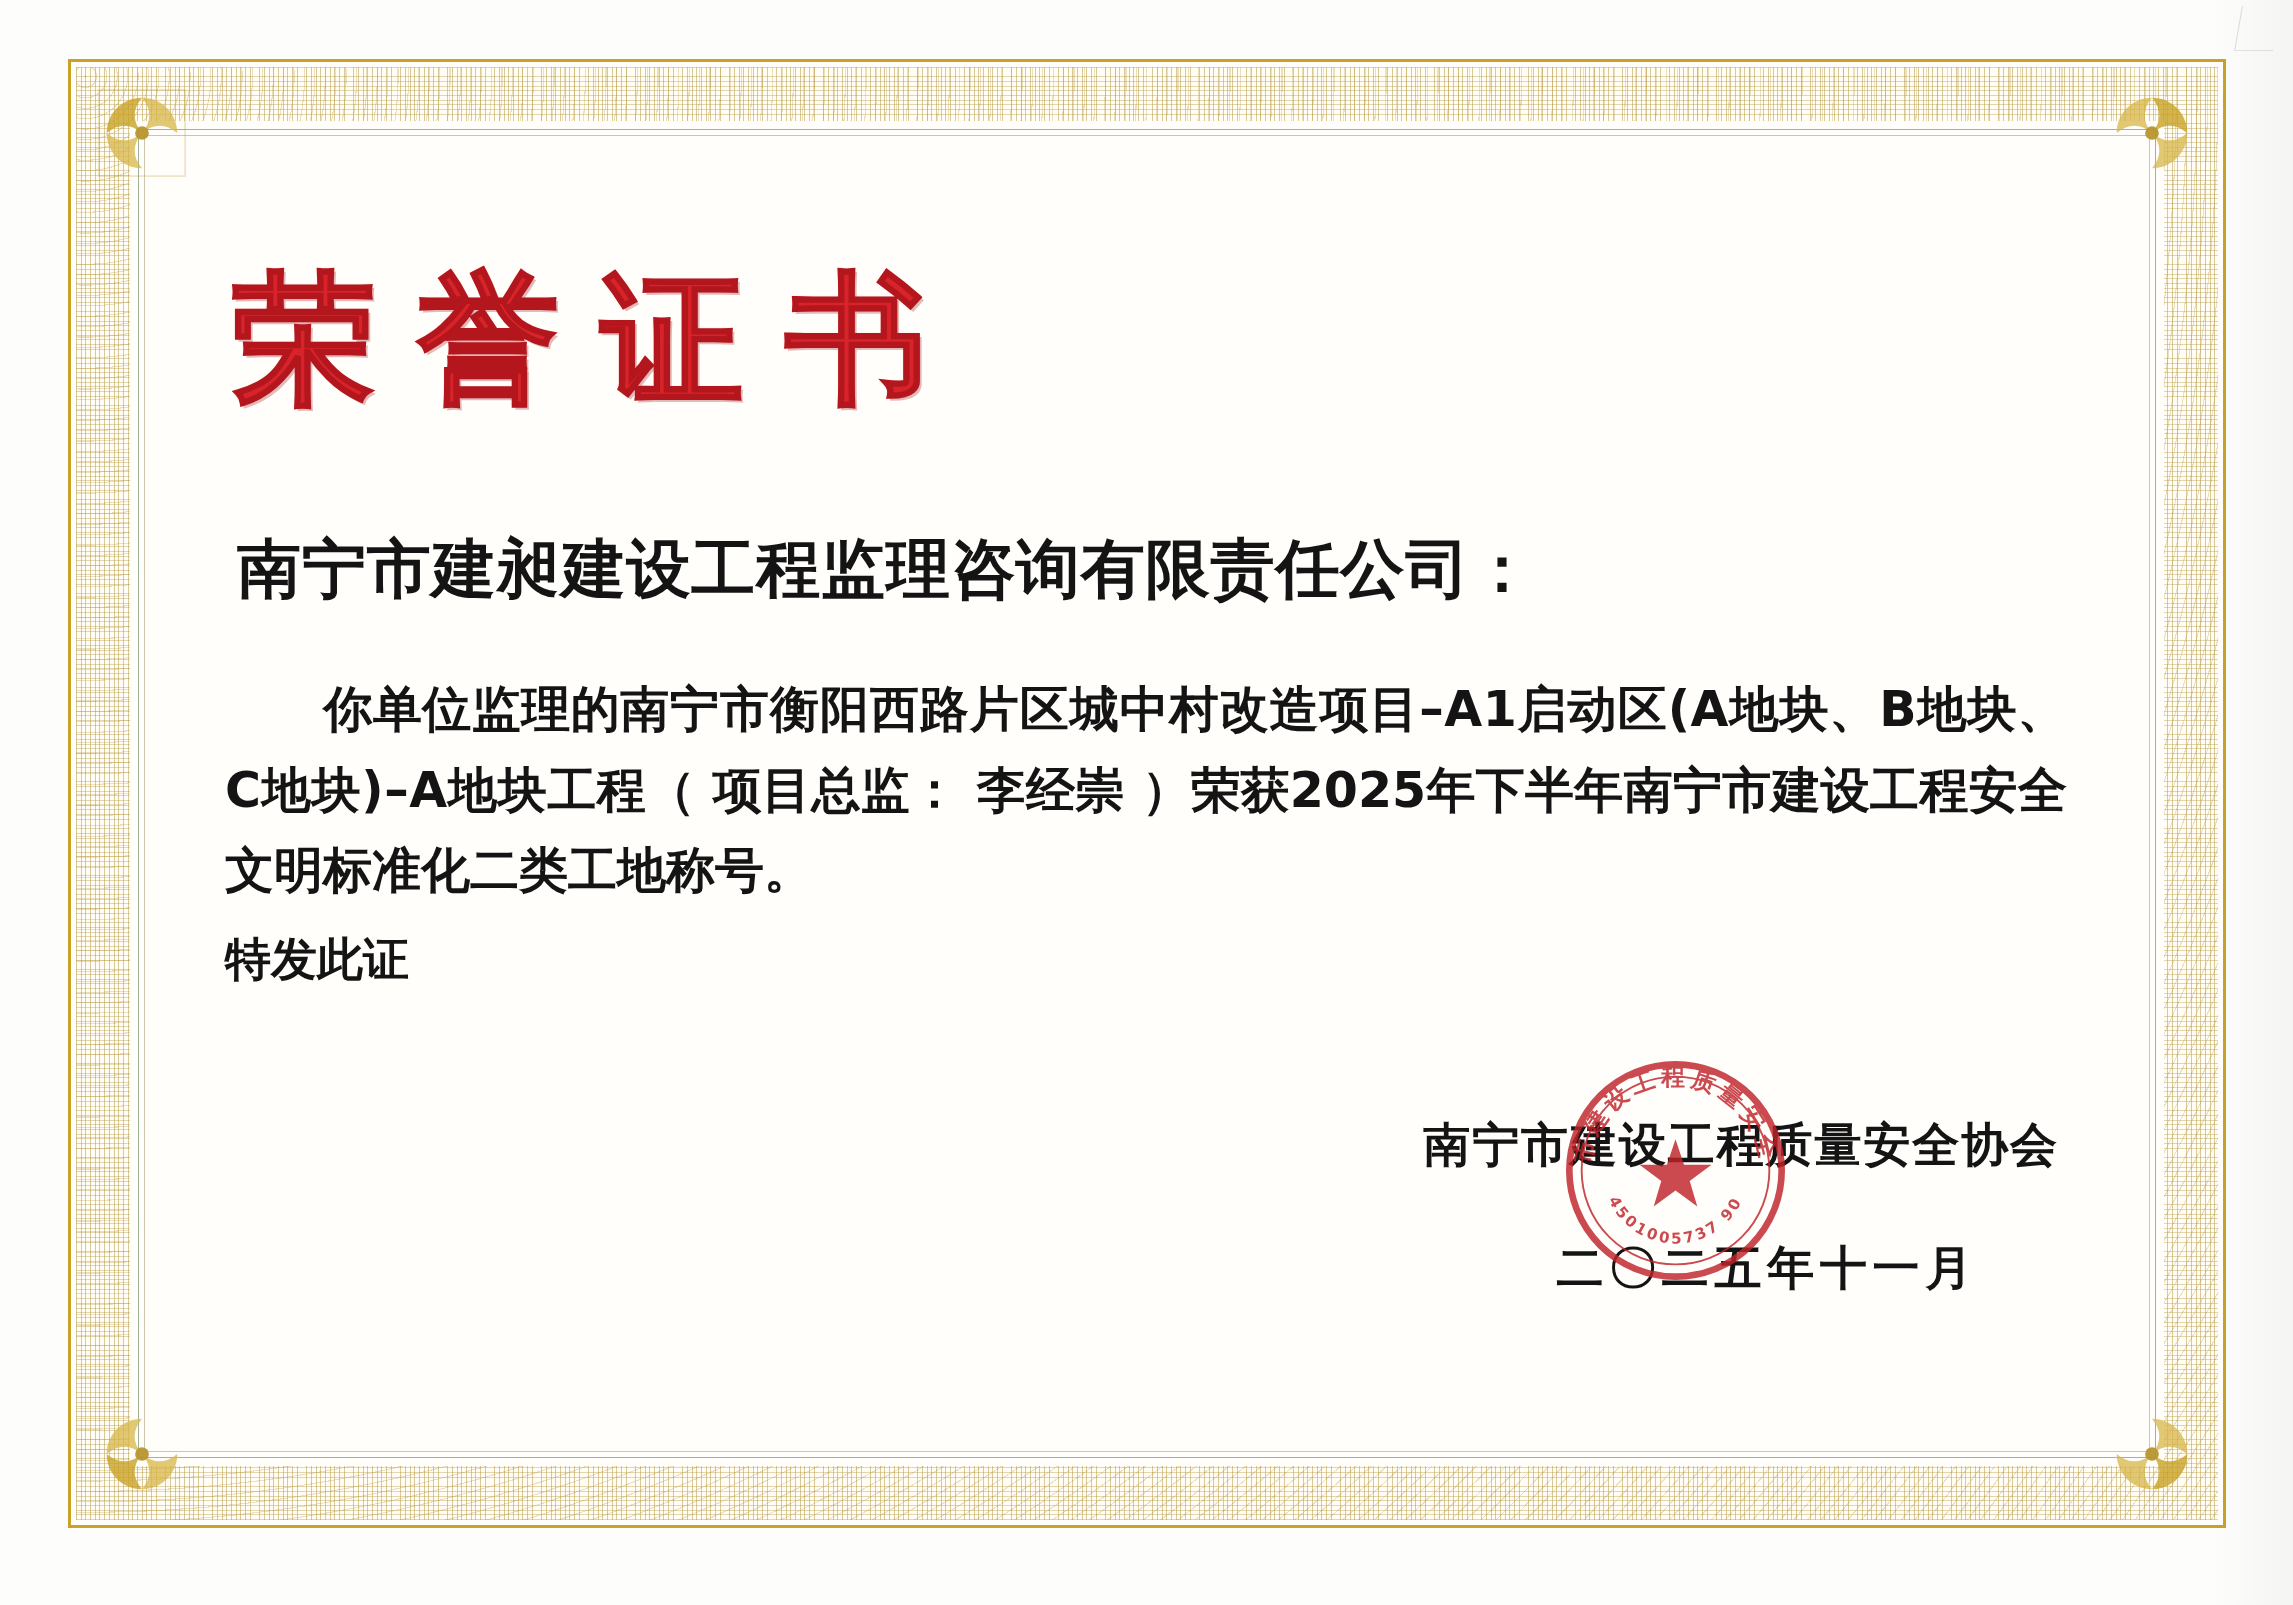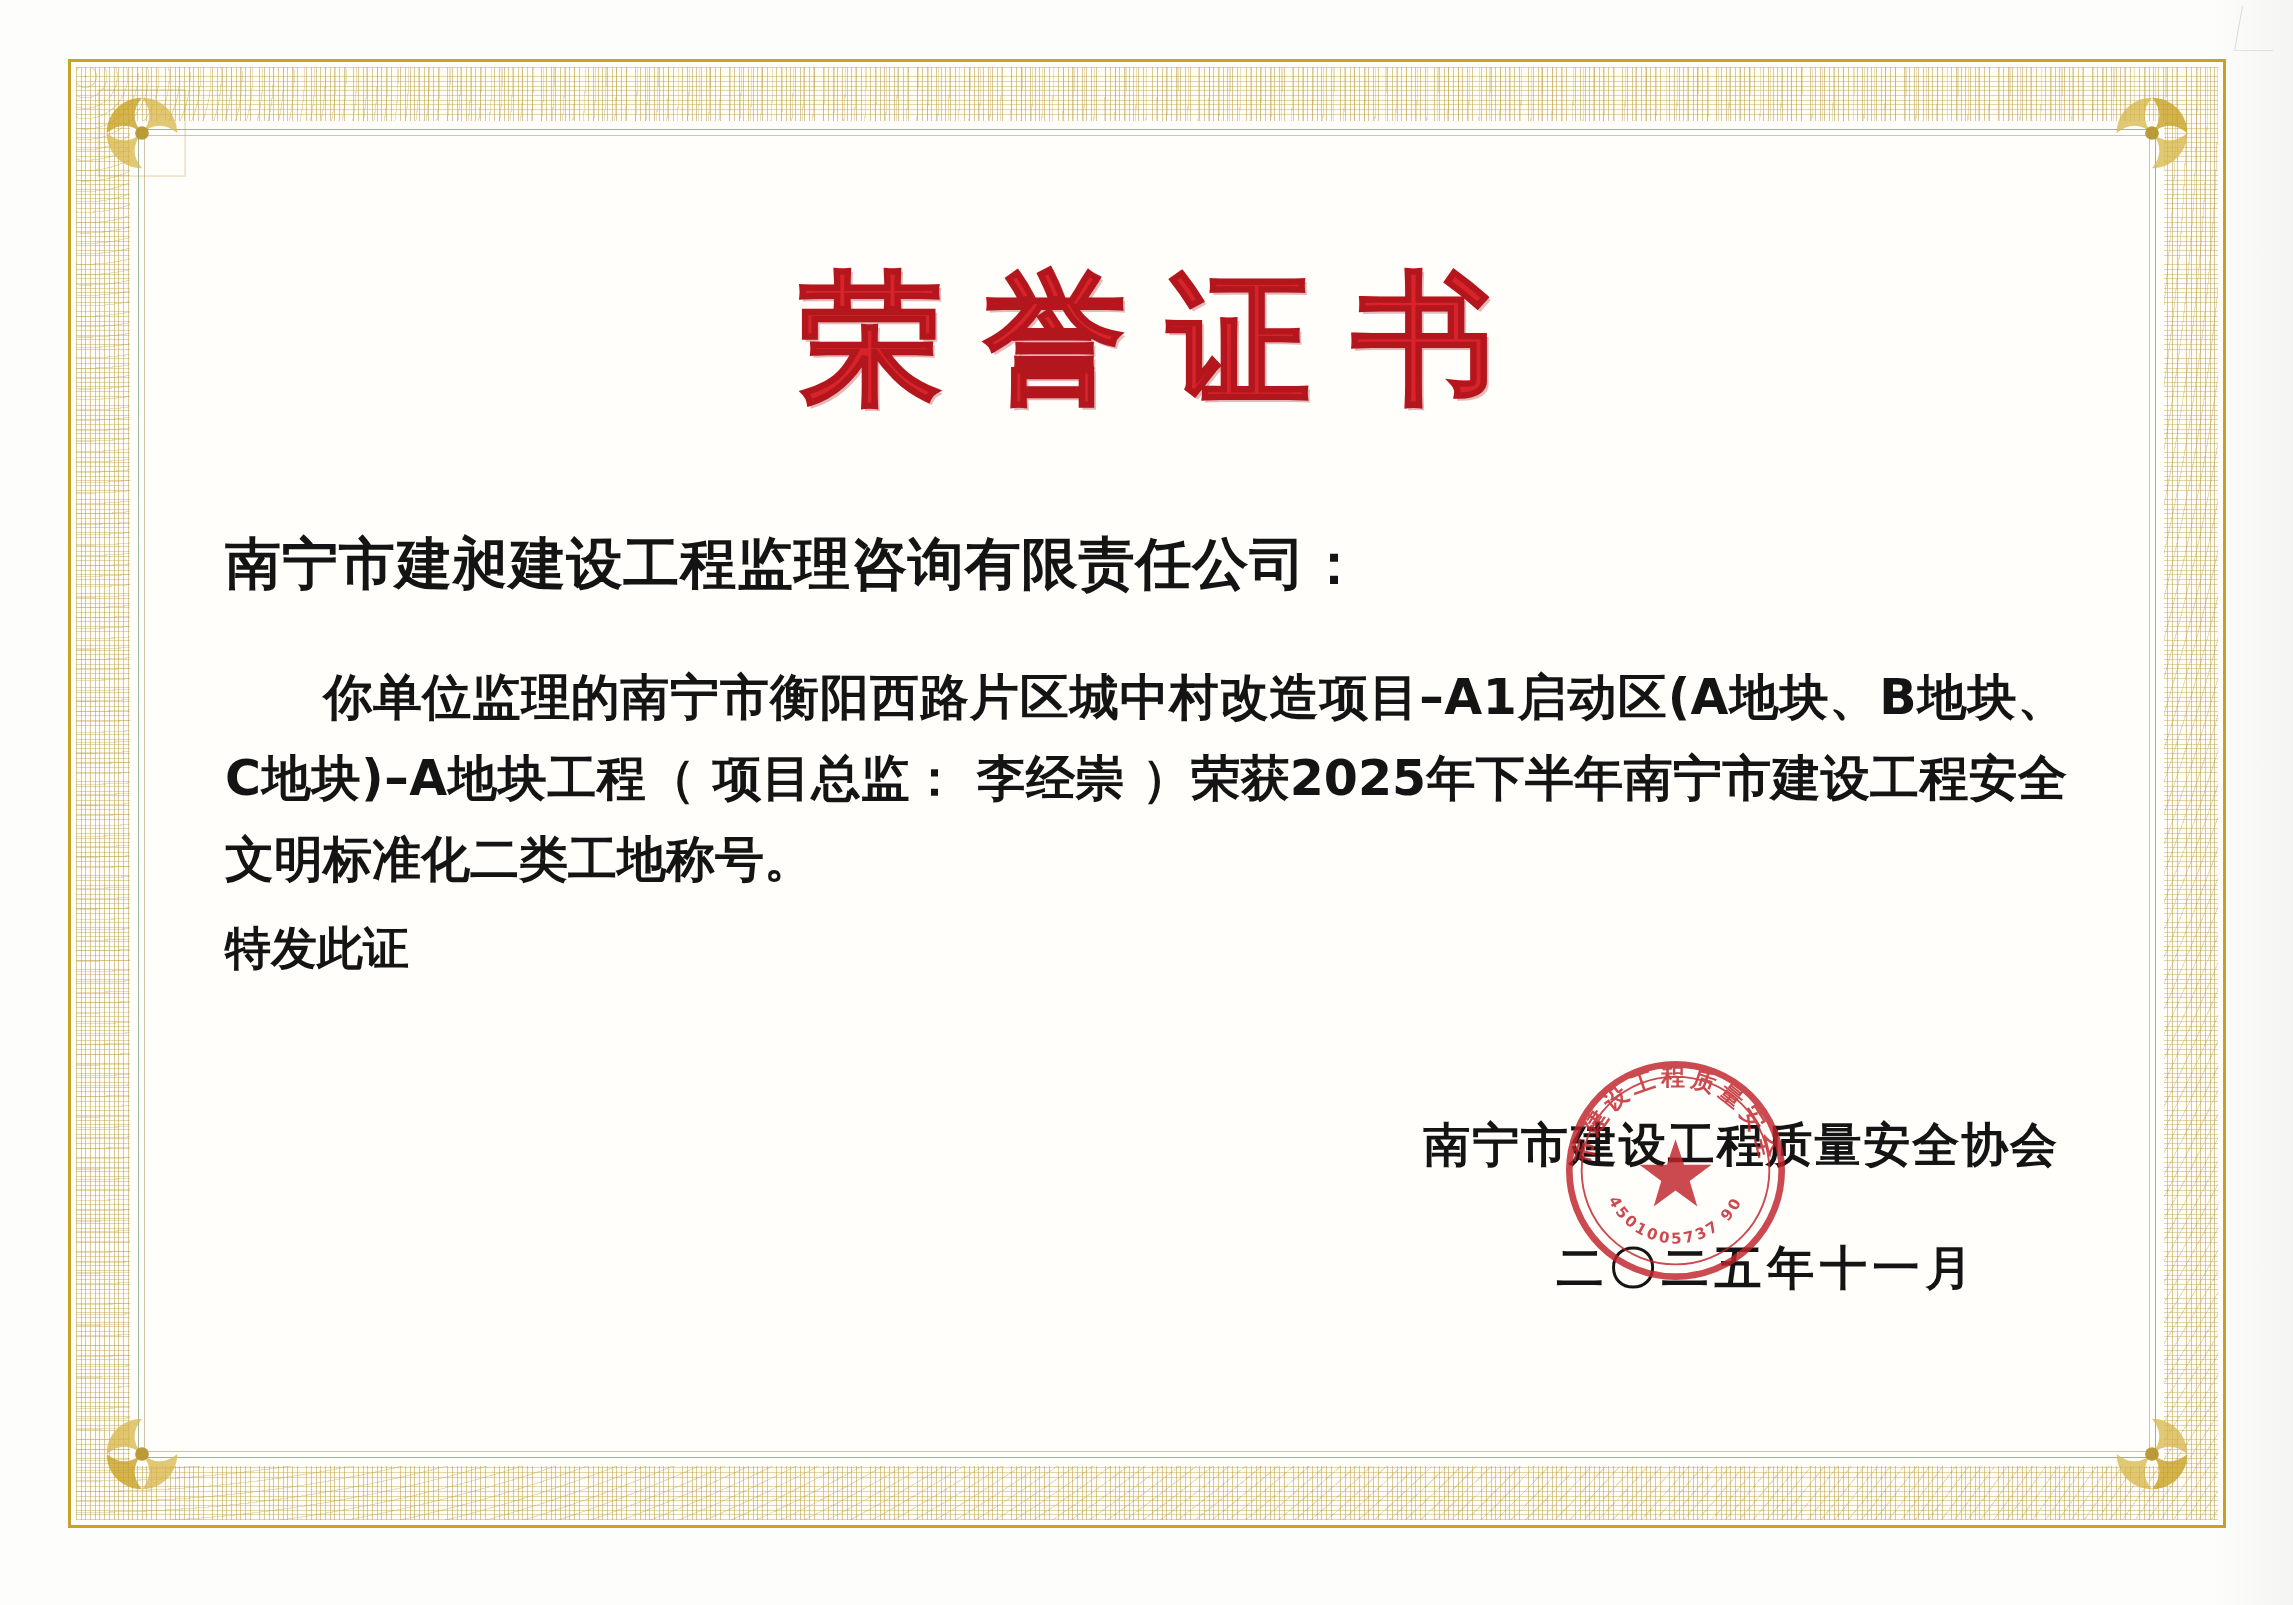--- a/index.html
+++ b/index.html
@@ -129,21 +129,20 @@
   
   .content {
     position: absolute;
     left: 123px;
     top: 114px;
     right: 123px;
     bottom: 114px;
   }
 
   .title {
-    text-align: center;
     margin-top: 91px;
     font-family: "DejaVu Serif", "Liberation Serif", serif;
     font-weight: 700;
     font-size: 142px;
     letter-spacing: 42px;
     text-indent: 42px;
     color: #d8232a;
     -webkit-text-stroke: 1.9px #b3161d;
     text-shadow:
       2.8px 2.8px 0 rgba(150,15,20,0.28),
@@ -151,24 +150,25 @@
     line-height: 1.05;
   }
 
   .body-block {
     margin-top: 112px;
     padding: 0 36px 0 34px;
     color: #141414;
   }
 
   .addressee {
-    font-size: 56px;
+    font-size: 64px;
     font-weight: 700;
     letter-spacing: 0.9px;
     line-height: 1.4;
+    margin-left: 12px;
   }
 
   .para {
     margin-top: 55px;
     font-size: 49px;
     font-weight: 700;
     line-height: 1.65;
     text-align: justify;
   }
   .para .indent { display: inline-block; width: 98px; }

